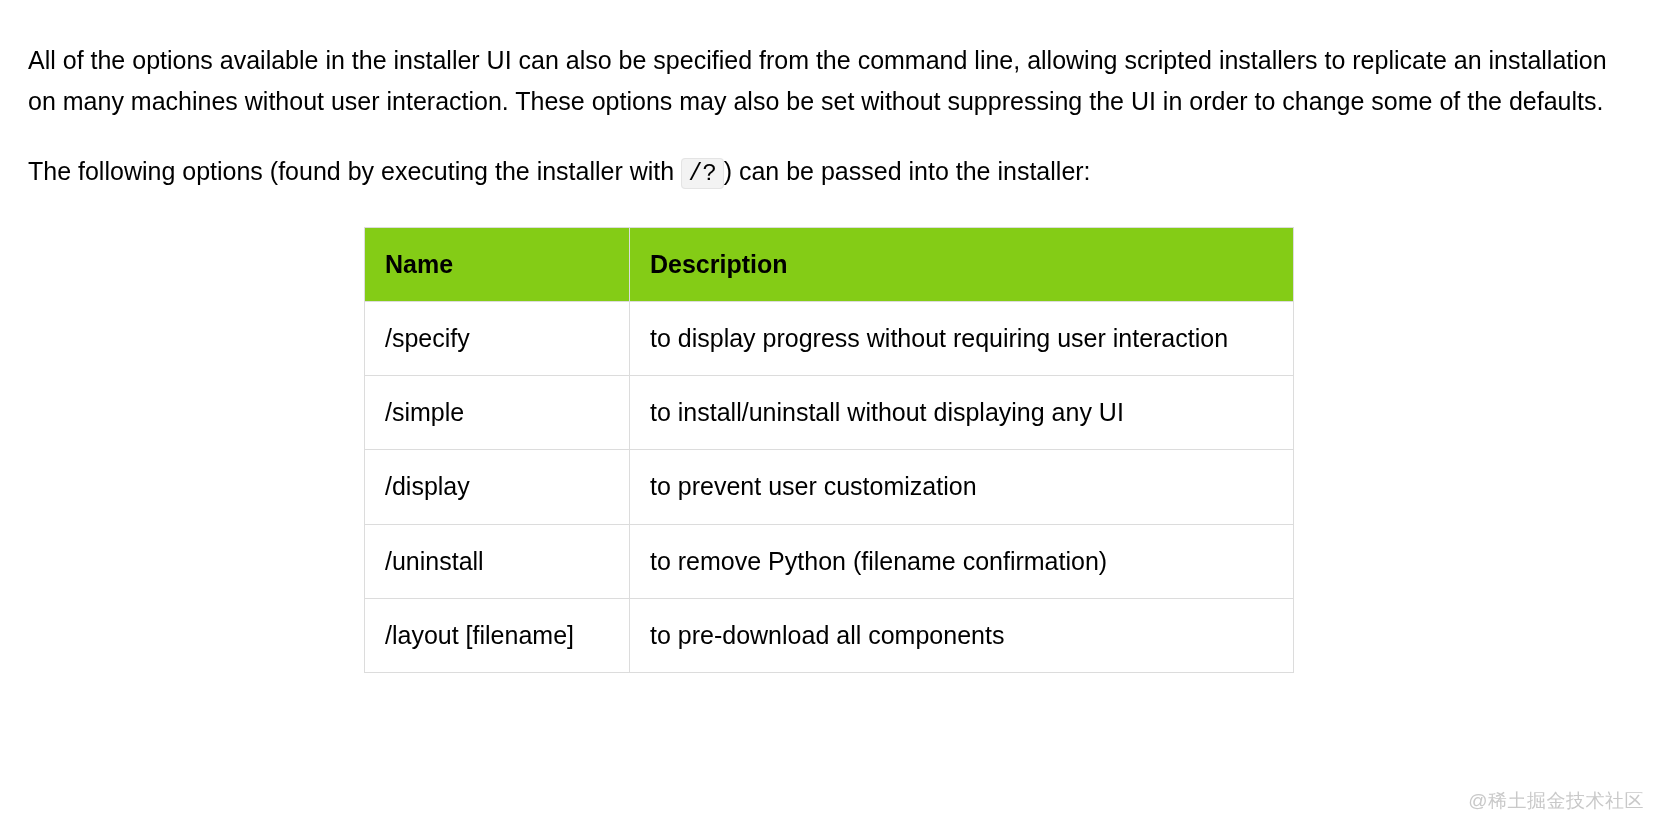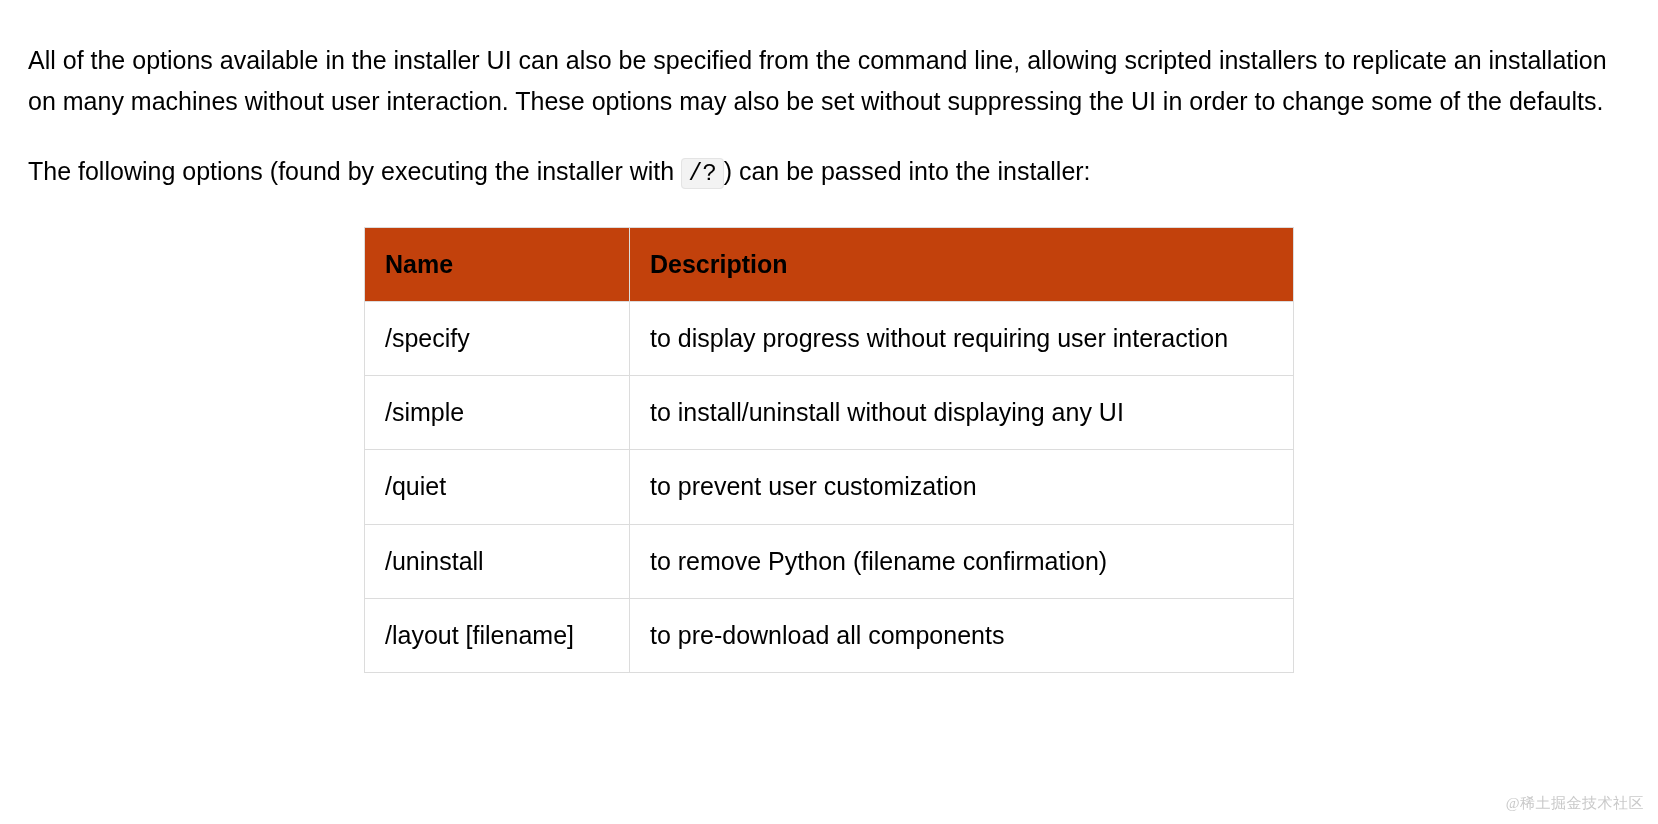--- a/index.html
+++ b/index.html
@@ -38,37 +38,36 @@
       width: 930px;
     }
     th, td {
       border: 1px solid #dcdcdc;
       padding: 16px 20px;
       text-align: left;
       font-size: 25px;
       vertical-align: middle;
     }
     th {
-      background: #c2410c;
+      background: #84cc16;
       font-weight: 700;
     }
     td {
       background: #fff;
     }
     .col-name {
       width: 265px;
     }
     .watermark {
       position: fixed;
       right: 14px;
       bottom: 8px;
-      font-size: 15px;
+      font-size: 19px;
       color: #c9c9c9;
       letter-spacing: 0.5px;
-      font-family: Liberation Serif, serif;
     }
   </style>
 </head>
 <body>
 
 <p class="paragraph">All of the options available in the installer UI can also be specified from the command line, allowing scripted in­stallers to replicate an installation on many machines without user interaction. These options may also be set without suppressing the UI in order to change some of the defaults.</p>
 
 <p class="paragraph">
   <span>The following options (found by executing the installer with </span><code class="code-inline">/?</code><span>) can be passed into the installer:</span>
 </p>
@@ -84,21 +83,21 @@
     <tbody>
       <tr>
         <td class="col-name">/specify</td>
         <td>to display progress without requiring user interaction</td>
       </tr>
       <tr>
         <td class="col-name">/simple</td>
         <td>to install/uninstall without displaying any UI</td>
       </tr>
       <tr>
-        <td class="col-name">/quiet</td>
+        <td class="col-name">/display</td>
         <td>to prevent user customization</td>
       </tr>
       <tr>
         <td class="col-name">/uninstall</td>
         <td>to remove Python (filename confirmation)</td>
       </tr>
       <tr>
         <td class="col-name">/layout [filename]</td>
         <td>to pre-download all components</td>
       </tr>

